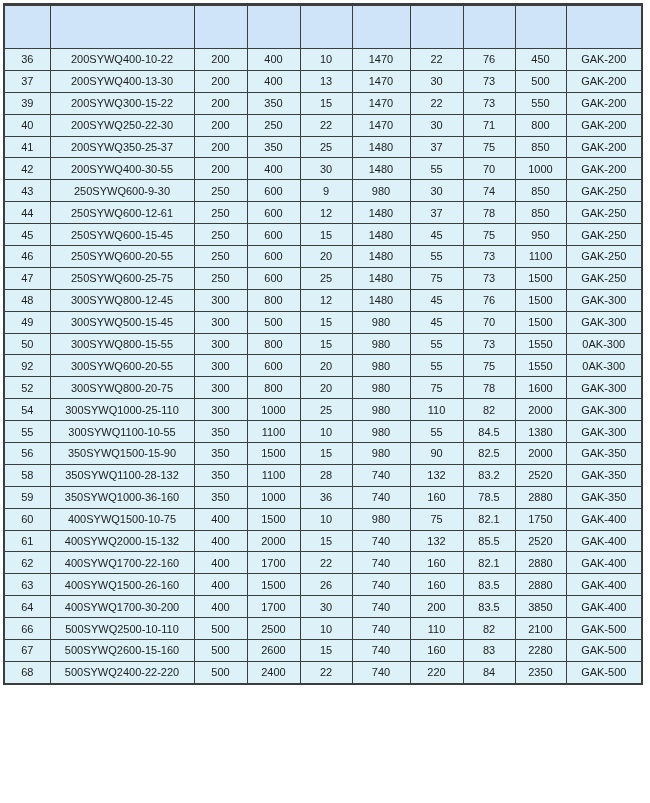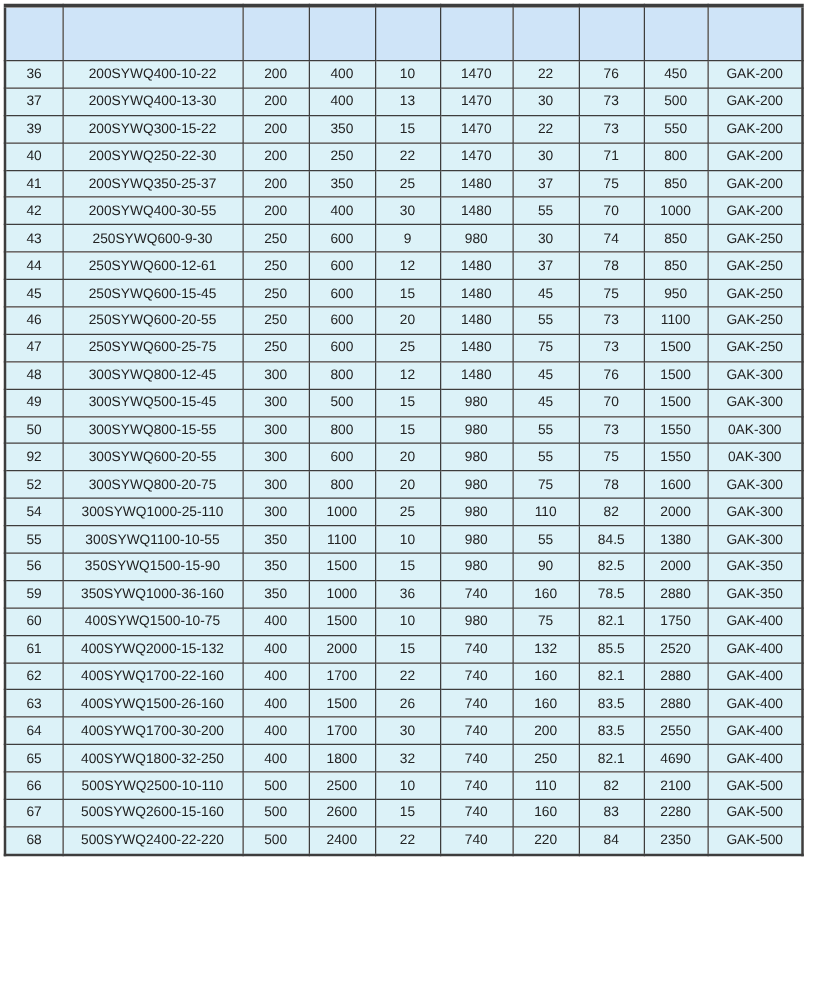--- a/index.html
+++ b/index.html
@@ -295,20 +295,32 @@
     <td>350</td>
     <td>1500</td>
     <td>15</td>
     <td>980</td>
     <td>90</td>
     <td>82.5</td>
     <td>2000</td>
     <td>GAK-350</td>
   </tr>
         <tr>
+    <td>58</td>
+    <td>350SYWQ1100-28-132</td>
+    <td>350</td>
+    <td>1100</td>
+    <td>28</td>
+    <td>740</td>
+    <td>132</td>
+    <td>83.2</td>
+    <td>2520</td>
+    <td>GAK-350</td>
+  </tr>
+        <tr>
     <td>59</td>
     <td>350SYWQ1000-36-160</td>
     <td>350</td>
     <td>1000</td>
     <td>36</td>
     <td>740</td>
     <td>160</td>
     <td>78.5</td>
     <td>2880</td>
     <td>GAK-350</td>
@@ -363,33 +375,21 @@
   </tr>
         <tr>
     <td>64</td>
     <td>400SYWQ1700-30-200</td>
     <td>400</td>
     <td>1700</td>
     <td>30</td>
     <td>740</td>
     <td>200</td>
     <td>83.5</td>
-    <td>2550</td>
-    <td>GAK-400</td>
-  </tr>
-        <tr>
-    <td>65</td>
-    <td>400SYWQ1800-32-250</td>
-    <td>400</td>
-    <td>1800</td>
-    <td>32</td>
-    <td>740</td>
-    <td>250</td>
-    <td>82.1</td>
-    <td>4690</td>
+    <td>3850</td>
     <td>GAK-400</td>
   </tr>
         <tr>
     <td>66</td>
     <td>500SYWQ2500-10-110</td>
     <td>500</td>
     <td>2500</td>
     <td>10</td>
     <td>740</td>
     <td>110</td>

